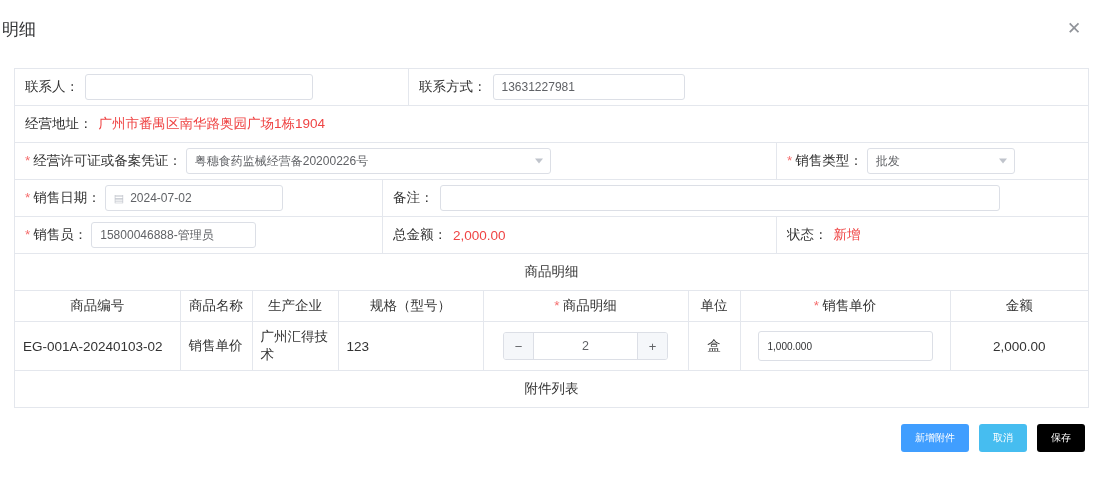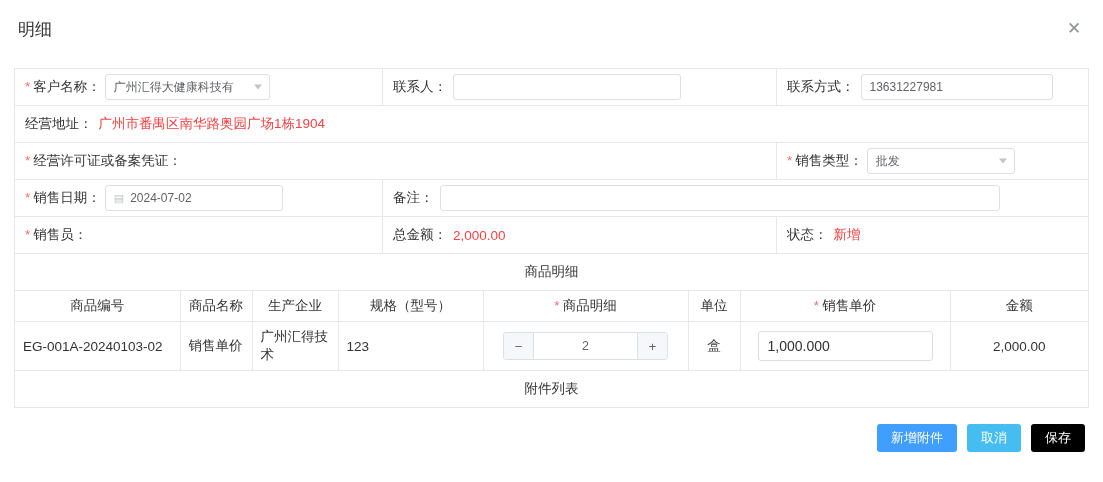--- a/index.html
+++ b/index.html
@@ -13,21 +13,21 @@
   }
   .dialog {
     position: relative;
     width: 1103px;
     height: 482px;
     background: #fff;
   }
   .dialog-header {
     position: relative;
     height: 60px;
-    padding: 18px 24px 0 18px;
+    padding: 18px 24px 0 2px;
   }
   .dialog-title {
     font-size: 17px;
     color: #303133;
     font-weight: normal;
     line-height: 24px;
   }
   .close-icon {
     position: absolute;
     top: 20px;
@@ -152,40 +152,40 @@
     color: #606266;
   }
   .price-inp {
     display: inline-flex;
     align-items: center;
     width: 175px;
     height: 30px;
     border: 1px solid #dcdfe6;
     border-radius: 3px;
     padding: 0 9px;
-    font-size: 14px;
+    font-size: 10px;
     color: #303133;
     background: #fff;
   }
 
   
   .footer {
     position: absolute;
     right: 18px;
     bottom: 30px;
     display: flex;
     gap: 10px;
   }
   .btn-main {
     height: 28px;
     padding: 0 14px;
     border-radius: 3px;
     border: none;
     color: #fff;
-    font-size: 13px;
+    font-size: 10px;
     display: flex;
     align-items: center;
     justify-content: center;
     cursor: pointer;
     font-family: "Liberation Sans", sans-serif;
   }
   .btn-blue { background: #409eff; }
   .btn-cyan { background: #46bdf0; }
   .btn-green { background: #000000; }
 </style>
@@ -195,27 +195,20 @@
 <div class="dialog">
 
   <div class="dialog-header">
     <div class="dialog-title">明细</div>
     <div class="close-icon">✕</div>
   </div>
 
   <div class="form-wrap">
 
     <div class="row">
-      <div class="cell bordered-r" style="width:368px">
-        <span class="label"><span class="req">*</span><span>客户名称：</span></span>
-        <div class="inp select" style="width:165px;margin-left:4px;">
-          <span>广州汇得大健康科技有</span>
-          <span class="caret"></span>
-        </div>
-      </div>
       <div class="cell bordered-r" style="width:394px">
         <span class="label">联系人：</span>
         <div class="inp" style="width:228px;margin-left:6px;">
           <span></span>
         </div>
       </div>
       <div class="cell" style="flex:1">
         <span class="label">联系方式：</span>
         <div class="inp" style="width:192px;margin-left:6px;">
           <span>13631227981</span>
@@ -226,20 +219,24 @@
     <div class="row">
       <div class="cell" style="flex:1">
         <span class="label">经营地址：</span>
         <span class="text-val" style="margin-left:6px">广州市番禺区南华路奥园广场1栋1904</span>
       </div>
     </div>
 
     <div class="row">
       <div class="cell bordered-r" style="width:762px">
         <span class="label"><span class="req">*</span><span>经营许可证或备案凭证：</span></span>
+        <div class="inp select" style="width:365px;margin-left:4px;">
+          <span>粤穗食药监械经营备20200226号</span>
+          <span class="caret"></span>
+        </div>
       </div>
       <div class="cell" style="flex:1">
         <span class="label"><span class="req">*</span><span>销售类型：</span></span>
         <div class="inp select" style="width:148px;margin-left:4px;">
           <span>批发</span>
           <span class="caret"></span>
         </div>
       </div>
     </div>
 
@@ -255,20 +252,23 @@
         <span class="label">备注：</span>
         <div class="inp" style="width:560px;margin-left:6px;">
           <span></span>
         </div>
       </div>
     </div>
 
     <div class="row">
       <div class="cell bordered-r" style="width:368px">
         <span class="label"><span class="req">*</span><span>销售员：</span></span>
+        <div class="inp" style="width:165px;margin-left:4px;">
+          <span>15800046888-管理员</span>
+        </div>
       </div>
       <div class="cell bordered-r" style="width:394px">
         <span class="label">总金额：</span>
         <span class="text-val" style="margin-left:6px">2,000.00</span>
       </div>
       <div class="cell" style="flex:1">
         <span class="label">状态：</span>
         <span class="text-val" style="margin-left:6px">新增</span>
       </div>
     </div>

